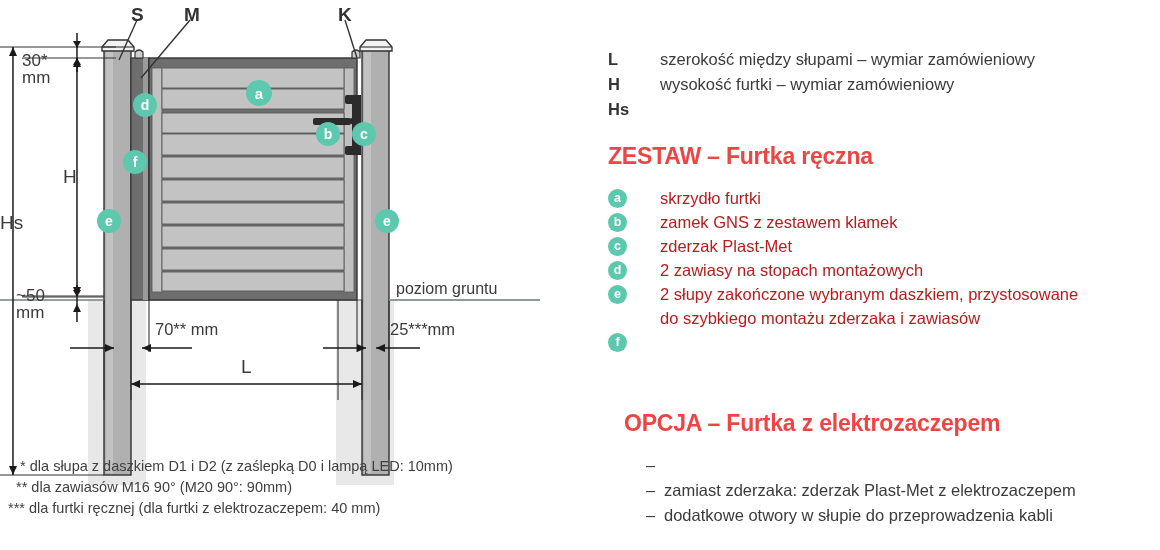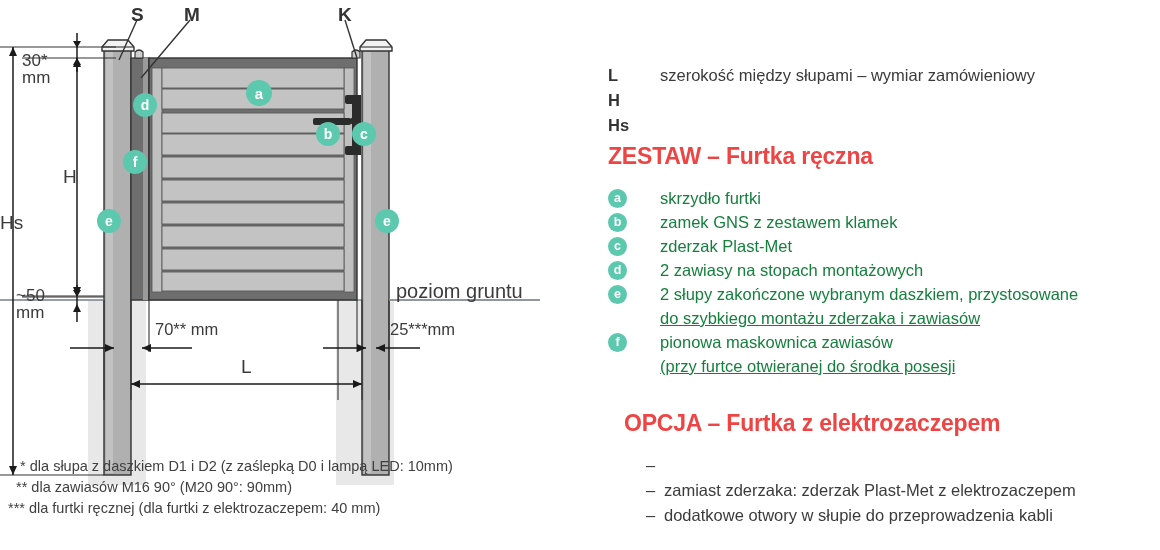--- a/index.html
+++ b/index.html
@@ -73,41 +73,41 @@
     font-size: 16.5px;
     line-height: 25px;
   }
   .symrow .sym {
     width: 52px;
     flex: 0 0 52px;
     font-weight: bold;
     font-size: 16.5px;
     color: #333;
   }
-  .symrow .desc { color: #3b3b3b; margin-top: 16px; }
+  .symrow .desc { color: #3b3b3b; }
 
   .sectionhead {
     font-size: 23px;
     font-weight: bold;
     color: #ef4444;
     letter-spacing: -0.2px;
   }
 
   .legendrow {
     display: flex;
     align-items: flex-start;
     font-size: 16.5px;
     line-height: 24px;
   }
   .legendrow .bcol {
     width: 52px; flex: 0 0 52px;
     padding-top: 3px;
   }
-  .legendrow .btxt { color: #15803d; }
-  .legendrow .btxt .cont { display: block; text-decoration: underline; }
+  .legendrow .btxt { color: #b91c1c; }
+  .legendrow .btxt .cont { display: block; }
 
   .lbubble {
     width: 19px; height: 19px;
     border-radius: 50%;
     background: #5cc8ae;
     color: #fff;
     font-size: 12.5px;
     font-weight: bold;
     display: flex; align-items: center; justify-content: center;
     line-height: 1;
@@ -241,21 +241,21 @@
 
   <div class="dimlabel" style="left:16px; top:287px; font-size:17px;">~50
 mm</div>
 
   <div class="dimlabel" style="left:155px; top:321px; font-size:16.5px;">70** mm</div>
 
   <div class="dimlabel" style="left:390px; top:321px; font-size:16.5px;">25***mm</div>
 
   <div class="dimlabel" style="left:241px; top:357px; font-size:19px;">L</div>
 
-  <div class="dimlabel" style="left:396px; top:281px; font-size:20px;">poziom gruntu</div>
+  <div class="dimlabel" style="left:396px; top:281px; font-size:16px;">poziom gruntu</div>
 
   <div class="bubble" style="left:246px; top:80px;">a</div>
   <div class="bubble sm" style="left:316px; top:122px;">b</div>
   <div class="bubble sm" style="left:352px; top:122px;">c</div>
   <div class="bubble sm" style="left:133px; top:93px;">d</div>
   <div class="bubble sm" style="left:97px; top:209px;">e</div>
   <div class="bubble sm" style="left:375px; top:209px;">e</div>
   <div class="bubble sm" style="left:123px; top:150px;">f</div>
 
   <div class="footnotes">
@@ -267,20 +267,21 @@
 
 <div id="textpanel">
 
   <div style="position:absolute; left:8px; top:47px; width:550px;">
     <div class="symrow">
       <span class="sym">L</span>
       <span class="desc">szerokość między słupami – wymiar zamówieniowy</span>
     </div>
     <div class="symrow">
       <span class="sym">H</span>
+      <span class="desc">wysokość furtki – wymiar zamówieniowy</span>
     </div>
     <div class="symrow">
       <span class="sym">Hs</span>
     </div>
   </div>
 
   <div class="sectionhead" style="position:absolute; left:8px; top:143px;">ZESTAW – Furtka ręczna</div>
 
   <div style="position:absolute; left:8px; top:186px; width:552px;">
 
@@ -319,24 +320,20 @@
       <span class="btxt">
         <span>2 słupy zakończone wybranym daszkiem, przystosowane</span>
         <span class="cont">do szybkiego montażu zderzaka i zawiasów</span>
       </span>
     </div>
 
     <div class="legendrow">
       <span class="bcol">
         <span class="lbubble">f</span>
       </span>
-      <span class="btxt">
-        <span>pionowa maskownica zawiasów</span>
-        <span class="cont">(przy furtce otwieranej do środka posesji</span>
-      </span>
     </div>
   </div>
 
   <div class="sectionhead" style="position:absolute; left:24px; top:410px;">OPCJA – Furtka z elektrozaczepem</div>
 
   <div style="position:absolute; left:44px; top:453px; width:520px;">
     <div class="dashrow">
       <span class="dsh">–</span>
     </div>
     <div class="dashrow">

